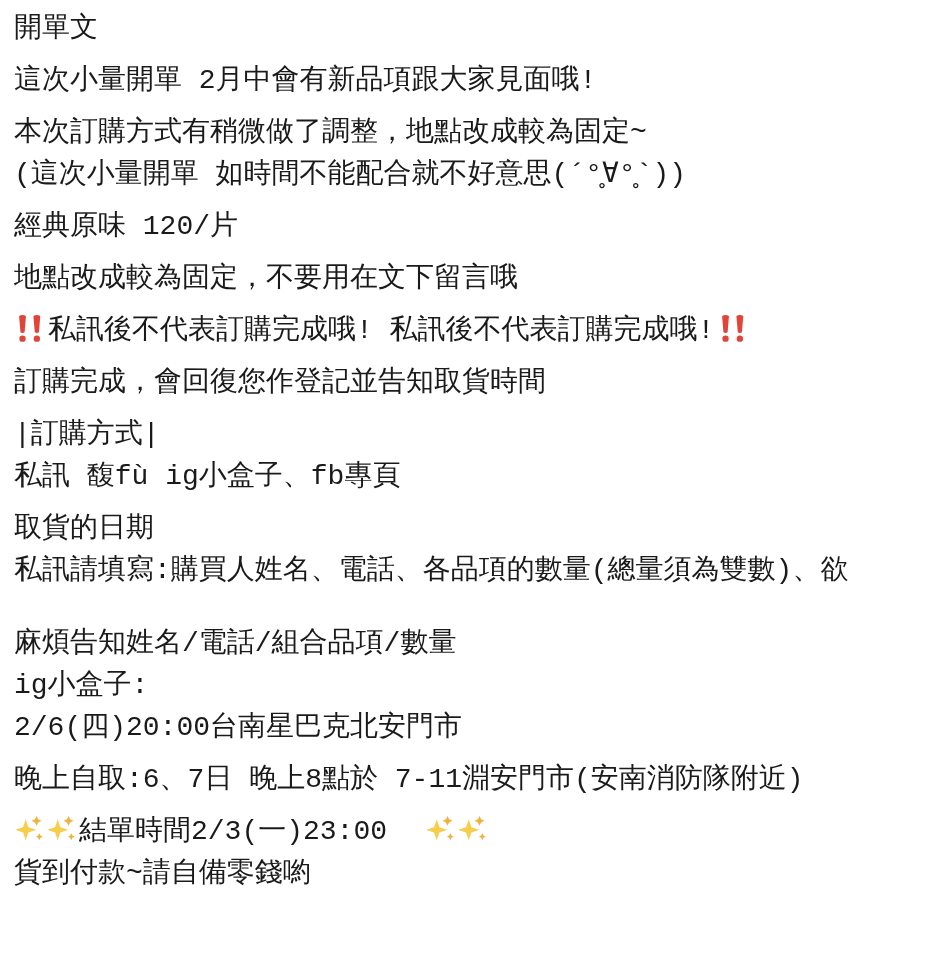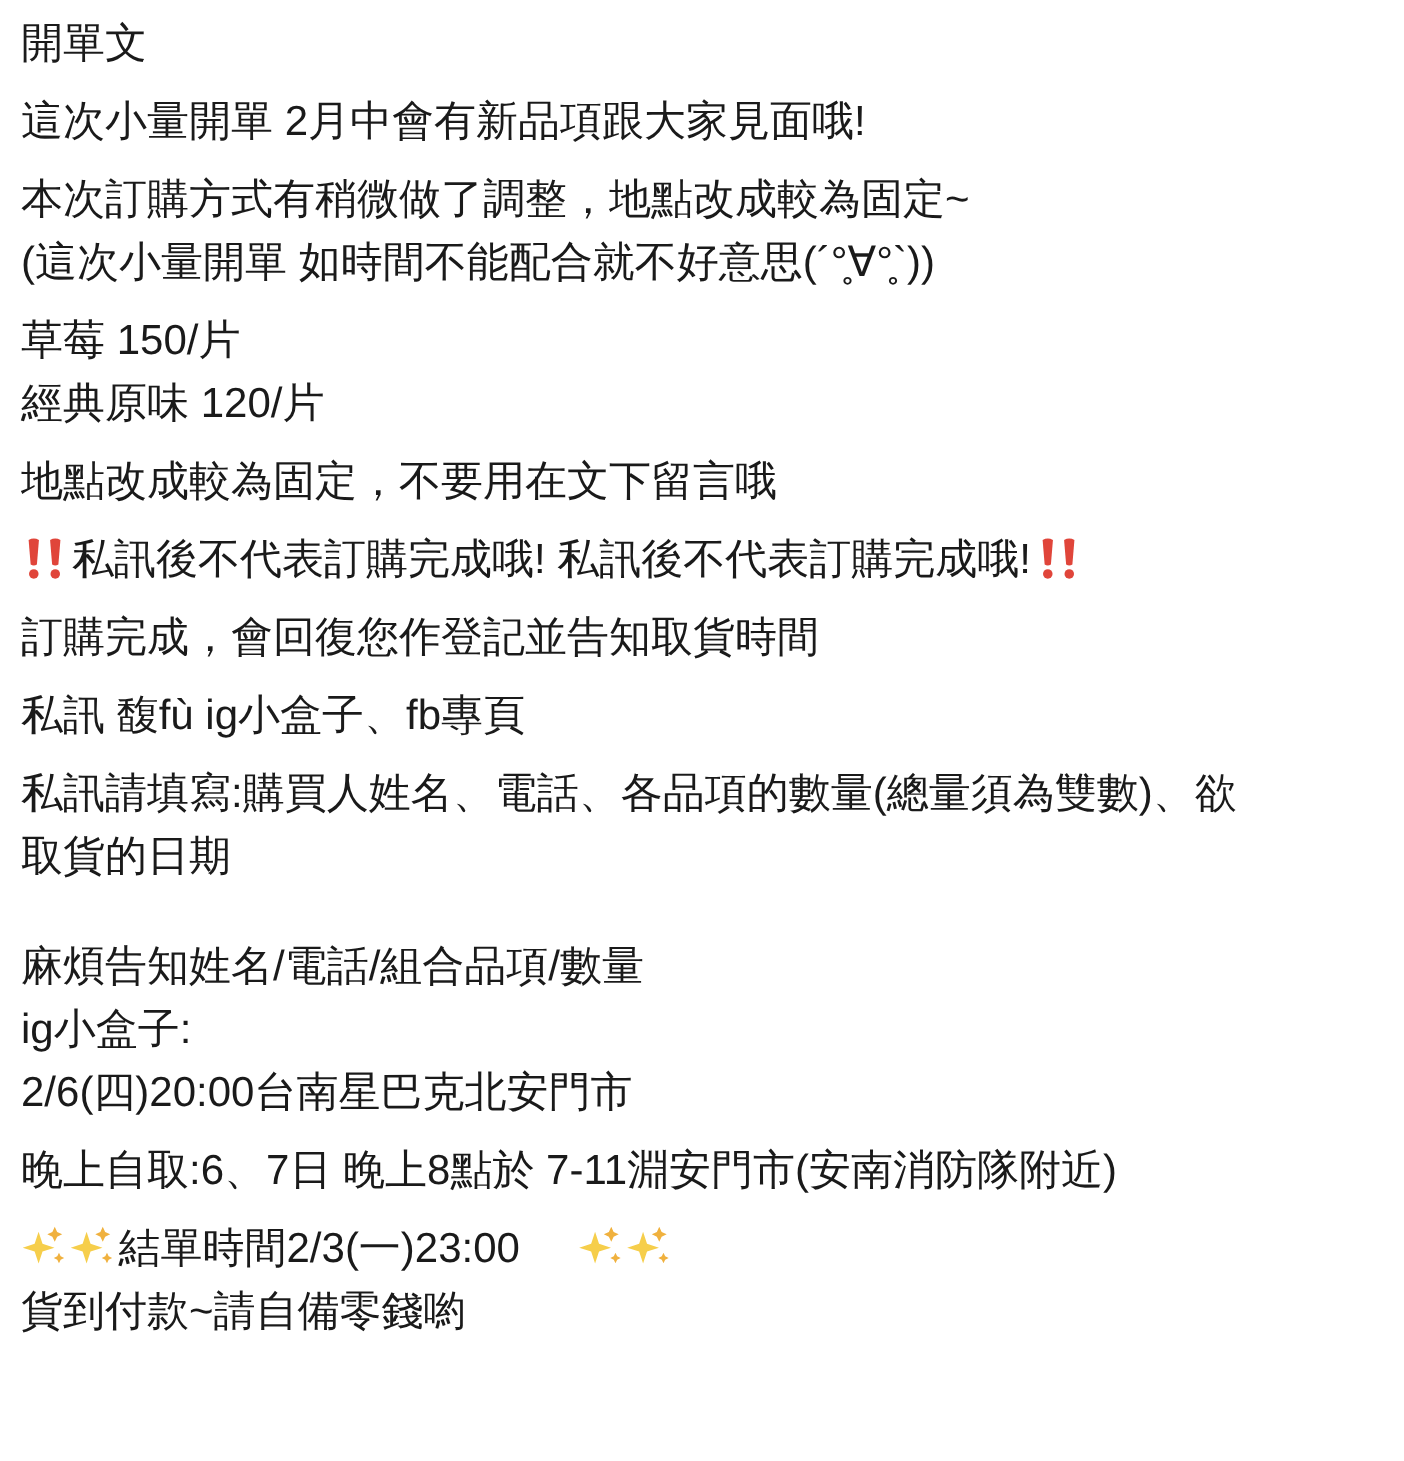--- a/index.html
+++ b/index.html
@@ -8,21 +8,21 @@
     width: 936px;
     height: 974px;
     background: var(--page_bg, #ffffff);
     color: var(--text, #1a1a1a);
     font-family: "Liberation Sans", "DejaVu Sans", sans-serif;
     font-size: 28px;
     line-height: 42px;
     overflow: hidden;
   }
   .post { padding: 8px 14px 0 14px; }
-  .para { margin: 0 0 10px 0; }
+  .para { margin: 0 0 10px 0; font-family: Liberation Mono, monospace; }
   .para:last-child { margin-bottom: 0; }
   p.line { margin: 0; white-space: nowrap; }
   .blank-gap { height: 21px; }
 
   .emoji {
     display: inline-block;
     line-height: 0;
     vertical-align: -5px;
   }
   .emoji svg { display: inline-block; }
@@ -44,21 +44,20 @@
   <div class="para">
     <p class="line">這次小量開單 2月中會有新品項跟大家見面哦!</p>
   </div>
 
   <div class="para">
     <p class="line">本次訂購方式有稍微做了調整，地點改成較為固定~</p>
     <p class="line">(這次小量開單 如時間不能配合就不好意思(´°̥∀°̥`))</p>
   </div>
 
   <div class="para">
-    <p class="line">草莓 150/片</p>
     <p class="line">經典原味 120/片</p>
   </div>
 
   <div class="para">
     <p class="line">地點改成較為固定，不要用在文下留言哦</p>
   </div>
 
   <div class="para">
     <p class="line">
       <span class="emoji dbl-lead">
@@ -81,26 +80,27 @@
         </svg>
       </span>
     </p>
   </div>
 
   <div class="para">
     <p class="line">訂購完成，會回復您作登記並告知取貨時間</p>
   </div>
 
   <div class="para">
+    <p class="line">|訂購方式|</p>
     <p class="line">私訊 馥fù ig小盒子、fb專頁</p>
   </div>
 
   <div class="para">
+    <p class="line">取貨的日期</p>
     <p class="line">私訊請填寫:購買人姓名、電話、各品項的數量(總量須為雙數)、欲</p>
-    <p class="line">取貨的日期</p>
   </div>
 
   <div class="blank-gap"></div>
 
   <div class="para">
     <p class="line">麻煩告知姓名/電話/組合品項/數量</p>
     <p class="line">ig小盒子:</p>
     <p class="line">2/6(四)20:00台南星巴克北安門市</p>
   </div>
 

